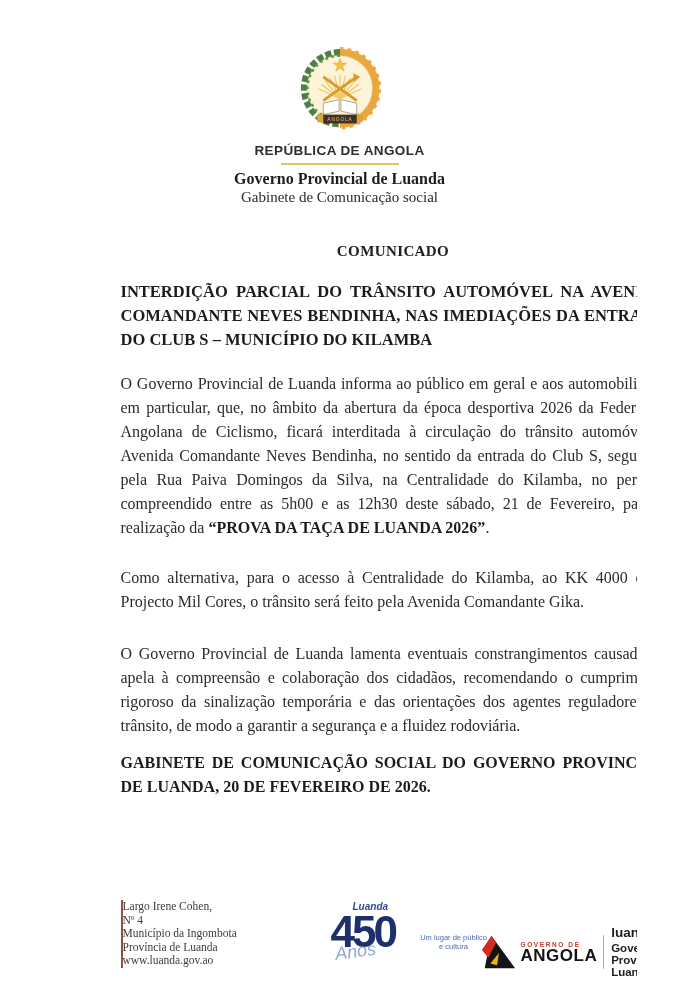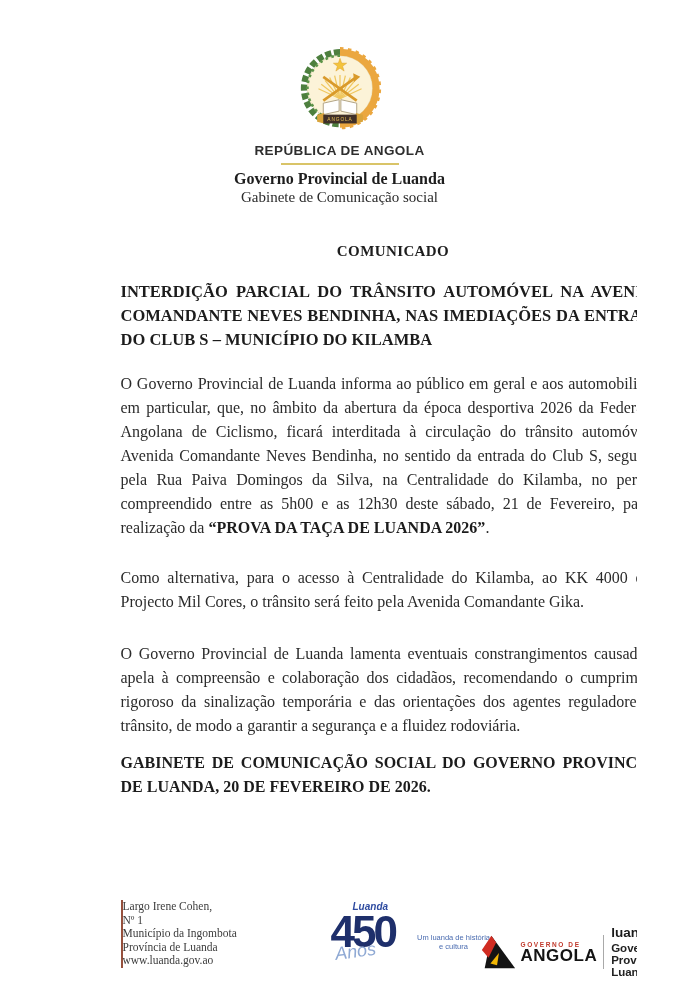--- a/index.html
+++ b/index.html
@@ -124,32 +124,32 @@
     <p class="para mt-p2"><span>Como alternativa, para o acesso à Centralidade do Kilamba, ao KK 4000 e ao Projecto Mil Cores, o trânsito será feito pela Avenida Comandante Gika.</span></p>
 
 
     <p class="para mt-p4"><span>O Governo Provincial de Luanda lamenta eventuais constrangimentos causados e apela à compreensão e colaboração dos cidadãos, recomendando o cumprimento rigoroso da sinalização temporária e das orientações dos agentes reguladores de trânsito, de modo a garantir a segurança e a fluidez rodoviária.</span></p>
 
     <p class="closing">GABINETE DE COMUNICAÇÃO SOCIAL DO GOVERNO PROVINCIAL DE LUANDA, 20 DE FEVEREIRO DE 2026.</p>
   </div>
 
   <div class="address">
     <div>Largo Irene Cohen,</div>
-    <div>Nº 1</div>
+    <div>Nº 4</div>
     <div>Município da Ingombota</div>
     <div>Província de Luanda</div>
     <div>www.luanda.gov.ao</div>
   </div>
 
   <div class="logo450">
     <div class="l450-word">Luanda</div>
     <div class="l450-num">450</div>
     <div class="l450-anos">Anos</div>
     <div class="l450-tag">
-      <div>Um luanda de história</div>
+      <div>Um lugar de público</div>
       <div>e cultura</div>
     </div>
   </div>
 
   <div class="govlogo">
     <svg class="amark" viewBox="0 0 40 40" aria-hidden="true">
       <polygon points="13,3 38,37 6,37" fill="#141414"></polygon>
       <polygon points="3,18 13,3 18,10 10,26" fill="#d02c22"></polygon>
       <polygon points="12,32 21,21 19,34" fill="#f2b705"></polygon>
     </svg>

